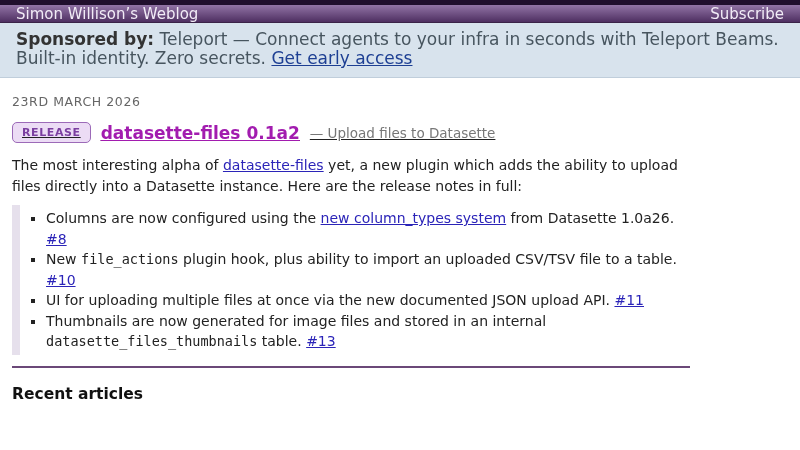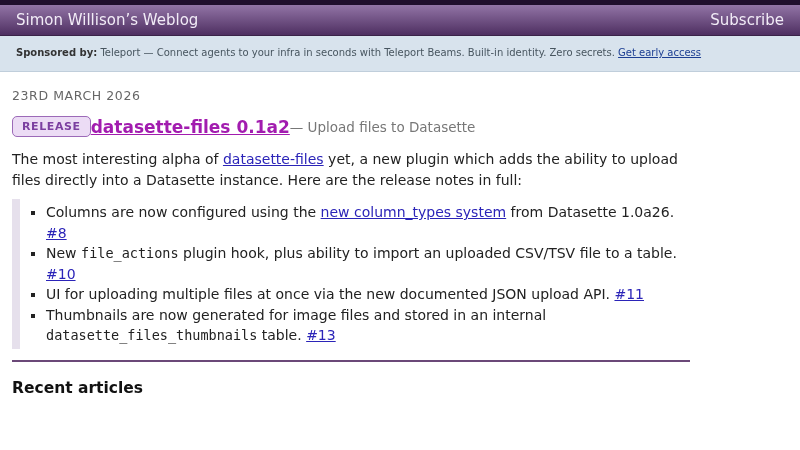--- a/index.html
+++ b/index.html
@@ -6,44 +6,44 @@
   html, body {
     width:800px; height:450px; overflow:hidden;
     background:#ffffff;
     font-family:"DejaVu Sans","Liberation Sans",sans-serif;
     color:#222;
   }
   
   .topstrip { height:5px; background:#200f2d; }
   
   .header {
-    height:31px;
+    height:18px;
     background:linear-gradient(#9274a6,#4e2f61);
     border-bottom:1px solid #3a2348;
     display:flex; align-items:center; justify-content:space-between;
     padding:0 16px;
   }
   .header a { text-decoration:none; color:#f2ecf7; font-size:15px; }
   
   .sponsor {
     background:#d8e3ed;
     border-bottom:1px solid #c0cedb;
     padding:7px 16px 9px;
-    font-size:10px; line-height:19px; color:#47555f;
+    font-size:17px; line-height:19px; color:#47555f;
   }
   .sponsor b { color:#333; }
   .sponsor a { color:#1d3f93; }
   a.link { color:#2b24b8; text-decoration:underline;margin-top:48px; }
   
   .main { padding:16px 12px 0; }
   .article { max-width:678px; }
   .dateheading {
     color:#666; font-size:12.5px; letter-spacing:0.6px; margin-bottom:13px;
   }
-  .releaserow { display:flex; align-items:center; gap:0; }
+  .releaserow { display:flex; align-items:center; gap:10px;text-decoration:underline; }
   .badge {
     display:inline-block;
     font-size:11px; font-weight:bold; letter-spacing:0.6px;
     color:#7b3fa0; background:#ecdcf5;
     border:1px solid #9c6ab8; border-radius:5px;
     padding:3px 9px;
     cursor:pointer;
   }
   .releasetitle { font-weight:bold; font-size:17px; color:#a21caf; text-decoration:underline; }
   .subtitle { color:#777; font-size:13.5px; }

